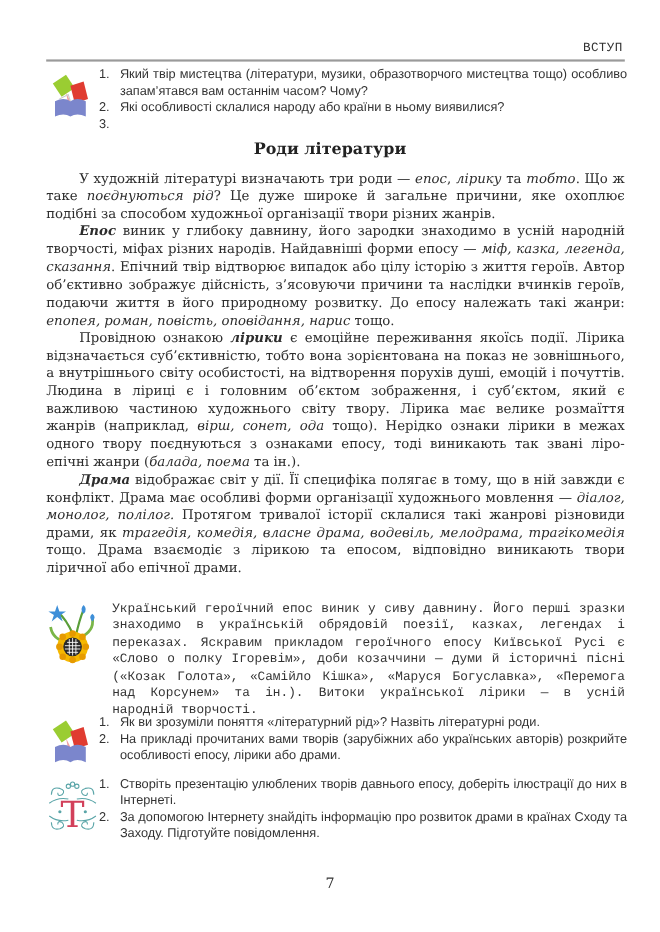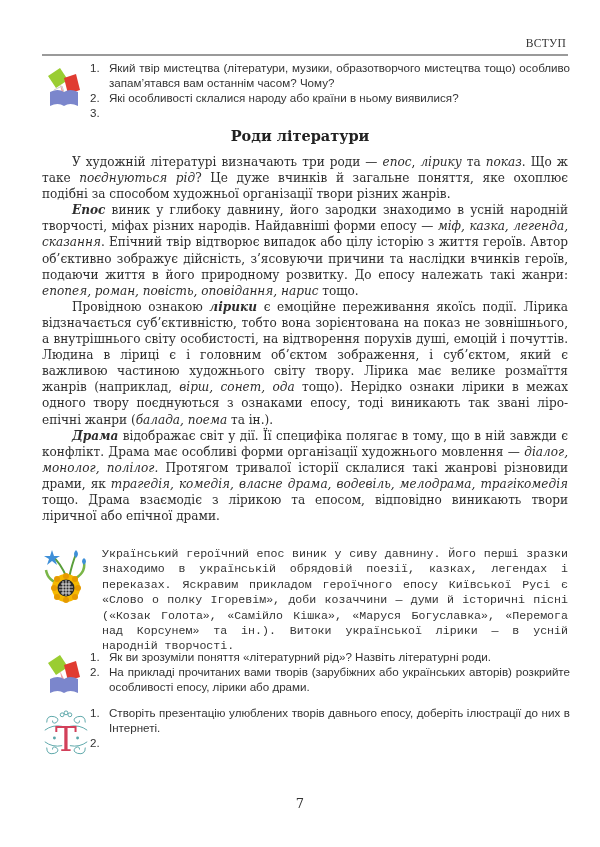--- a/index.html
+++ b/index.html
@@ -1,18 +1,18 @@
 <!DOCTYPE html>
 <html><head>
   <meta charset="utf-8">
   <style>
     html, body { margin: 0; padding: 0; background: #ffffff; }
     body { width: 600px; height: 847px; position: relative; overflow: hidden; color: #2a2a2a; }
     .header { position: absolute; left: 42px; top: 36px; width: 526px; height: 18px; border-bottom: 2px solid #9a9a9a; }
-    .header-title { position: absolute; right: 2px; top: 1px; font-family: Liberation Serif, serif; font-size: 11.5px; letter-spacing: 0.3px; color: #333; }
+    .header-title { position: absolute; right: 2px; top: 1px; font-family: Liberation Mono, monospace; font-size: 11.5px; letter-spacing: 0.3px; color: #333; }
     .q-block { position: absolute; left: 42px; width: 528px; }
     .q-icon { position: absolute; left: 0; top: 0; width: 48px; height: 48px; }
     .q-list { position: absolute; left: 48px; right: 0; top: 0; margin: 0; padding: 0; list-style: none;
       font-family: "Liberation Sans", sans-serif; font-size: 11.6px; line-height: 15px; color: #333; }
     .q-list li { position: relative; padding-left: 19px; text-align: justify; }
     .q-list li .num { position: absolute; left: 0; top: 0; }
     .section-title { position: absolute; left: 0; width: 600px; top: 127px; text-align: center;
       font-family: "DejaVu Serif", serif; font-weight: bold; font-size: 14.5px; color: #222; }
     .body-text { position: absolute; left: 42px; width: 526px; top: 154px;
       font-family: "DejaVu Serif", serif; font-size: 12.1px; line-height: 16.1px; color: #2d2d2d; }
@@ -44,21 +44,21 @@
   <ol class="q-list">
     <li><span class="num">1.</span><span>Який твір мистецтва (літератури, музики, образотворчого мистецтва тощо) особливо запам’ятався вам останнім часом? Чому?</span></li>
     <li><span class="num">2.</span><span>Які особливості склалися народу або країни в ньому виявилися?</span></li>
     <li><span class="num">3.</span></li>
   </ol>
 </div>
 
 <div class="section-title">Роди літератури</div>
 
 <div class="body-text">
-  <p><span>У художній літературі визначають три роди — </span><i>епос</i><span>, </span><i>лірику</i><span> та </span><i>показ</i><span>. Що ж таке </span><i>поєднуються рід</i><span>? Це дуже вчинків й загальне поняття, яке охоплює подібні за способом художньої організації твори різних жанрів.</span></p>
+  <p><span>У художній літературі визначають три роди — </span><i>епос</i><span>, </span><i>лірику</i><span> та </span><i>тобто</i><span>. Що ж таке </span><i>поєднуються рід</i><span>? Це дуже широке й загальне причини, яке охоплює подібні за способом художньої організації твори різних жанрів.</span></p>
   <p><b>Епос</b><span> виник у глибоку давнину, його зародки знаходимо в усній народній творчості, міфах різних народів. Найдавніші форми епосу — </span><i>міф, казка, легенда, сказання</i><span>. Епічний твір відтворює випадок або цілу історію з життя героїв. Автор об’єктивно зображує дійсність, з’ясовуючи причини та наслідки вчинків героїв, подаючи життя в його природному розвитку. До епосу належать такі жанри: </span><i>епопея, роман, повість, оповідання, нарис</i><span> тощо.</span></p>
   <p><span>Провідною ознакою </span><b>лірики</b><span> є емоційне переживання якоїсь події. Лірика відзначається суб’єктивністю, тобто вона зорієнтована на показ не зовнішнього, а внутрішнього світу особистості, на відтворення порухів душі, емоцій і почуттів. Людина в ліриці є і головним об’єктом зображення, і суб’єктом, який є важливою частиною художнього світу твору. Лірика має велике розмаїття жанрів (наприклад, </span><i>вірш, сонет, ода</i><span> тощо). Нерідко ознаки лірики в межах одного твору поєднуються з ознаками епосу, тоді виникають так звані ліро-епічні жанри (</span><i>балада, поема</i><span> та ін.).</span></p>
   <p><b>Драма</b><span> відображає світ у дії. Її специфіка полягає в тому, що в ній завжди є конфлікт. Драма має особливі форми організації художнього мовлення — </span><i>діалог, монолог, полілог.</i><span> Протягом тривалої історії склалися такі жанрові різновиди драми, як </span><i>трагедія, комедія, власне драма, водевіль, мелодрама, трагікомедія</i><span> тощо. Драма взаємодіє з лірикою та епосом, відповідно виникають твори ліричної або епічної драми.</span></p>
 </div>
 
 <div class="note">
   <svg class="note-icon" viewBox="0 0 50 56">
     <path d="M25,30 Q18,14 10,8" stroke="#5a9e3a" stroke-width="2" fill="none"></path>
     <path d="M27,30 Q30,16 34,6" stroke="#5a9e3a" stroke-width="2" fill="none"></path>
     <path d="M30,32 Q44,26 42,14" stroke="#7ab648" stroke-width="2.5" fill="none"></path>
@@ -120,17 +120,17 @@
       <circle cx="20" cy="6" r="2"></circle>
         <circle cx="28" cy="6" r="2"></circle>
         <circle cx="24" cy="4" r="2"></circle>
     </g>
     <circle cx="12" cy="30" r="1.5" fill="#5aa5a8"></circle>
     <circle cx="36" cy="30" r="1.5" fill="#5aa5a8"></circle>
     <text x="24" y="44" text-anchor="middle" font-family="DejaVu Serif, serif" font-size="34" fill="#d2405a">T</text>
   </svg>
   <ol class="q-list" style="left:48px;">
     <li><span class="num">1.</span><span>Створіть презентацію улюблених творів давнього епосу, доберіть ілюстрації до них в Інтернеті.</span></li>
-    <li><span class="num">2.</span></li>
+    <li><span class="num">2.</span><span>За допомогою Інтернету знайдіть інформацію про розвиток драми в країнах Сходу та Заходу. Підготуйте повідомлення.</span></li>
   </ol>
 </div>
 
 <div class="page-number">7</div>
 
 </body></html>

